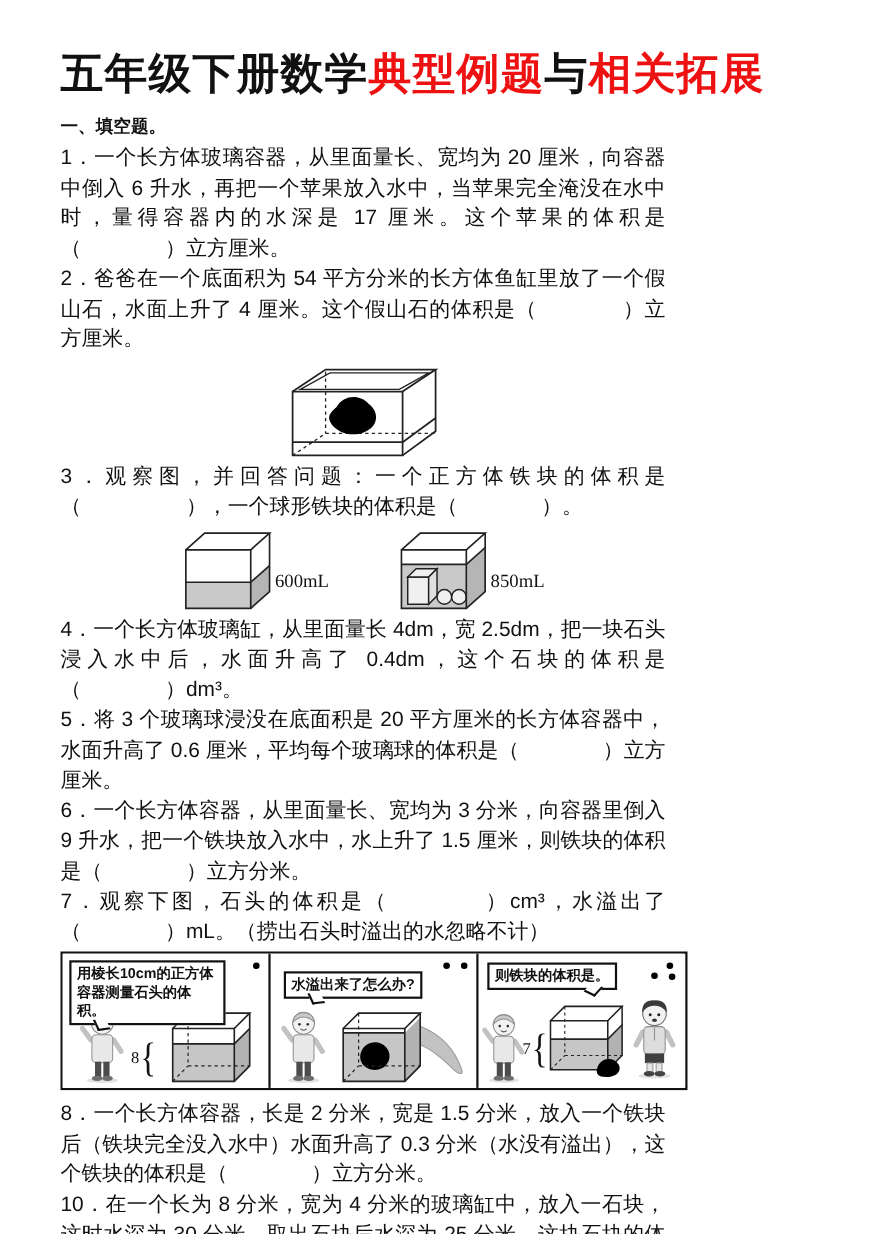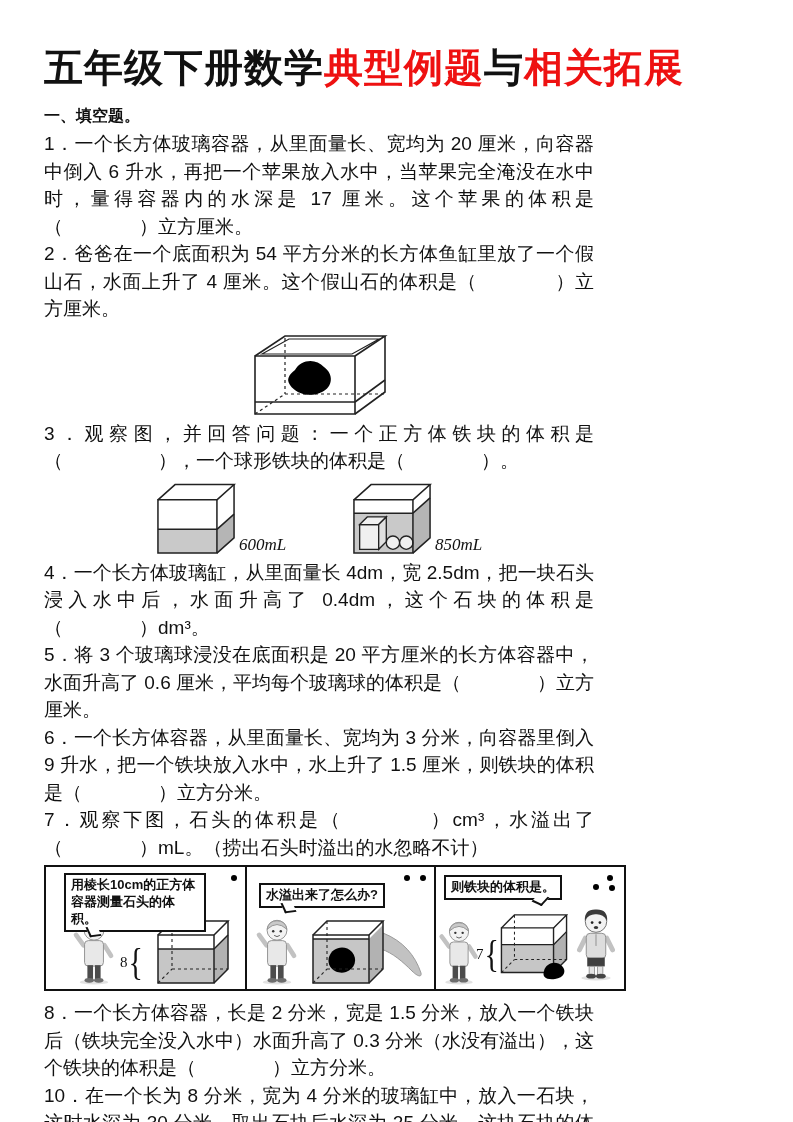--- a/index.html
+++ b/index.html
@@ -1,37 +1,37 @@
 <!DOCTYPE html>
 <html><head>
 <meta charset="utf-8">
 <style>
   html,body { margin:0; padding:0; background:#ffffff; }
   body { width:793px; height:1122px; font-family:"Liberation Sans", sans-serif; color:#111; overflow:hidden; }
-  .sheet { width:638px; height:1122px; box-sizing:border-box; padding:44px 44px 0 44px; background:#fff; }
+  .sheet { width:638px; height:1122px; box-sizing:border-box; padding:44px 44px 0 44px; background:#fff;margin-left:11px; }
 
   
   .title { margin:0; text-align:center; font-size:39px; font-weight:700; line-height:48px; letter-spacing:1px; white-space:nowrap; }
   .title .seg-red { color:#ee1111; }
   .subtitle { margin:8px 0 0 0; text-align:center; font-size:23px; font-weight:400; line-height:30px; }
   .section-heading { margin-top:10px; font-size:16px; font-weight:600; line-height:28px; }
 
   
   p.q { margin:0; font-size:19px; font-weight:400; line-height:27.5px; text-align:justify; text-justify:inter-ideograph; }
 
   
   figure.tank-fig { margin:3px 0 2px 0; display:flex; justify-content:center; }
 
   
   figure.beakers-fig { margin:2px 0 4px 0; display:flex; justify-content:center; gap:56px; }
   .beaker-item { position:relative; width:140px; height:78px; }
-  .beaker-label { position:absolute; left:88px; top:58px; font-family:"Liberation Serif", serif; font-size:17px; color:#111; white-space:nowrap;font-style:italic; }
-
-  
-  figure.comic-fig { margin:4px auto 8px auto; width:566px; display:flex; border:2px solid #111; background:#fff;padding-left:12px; }
+  .beaker-label { position:absolute; left:88px; top:42px; font-family:"Liberation Serif", serif; font-size:17px; color:#111; white-space:nowrap; }
+
+  
+  figure.comic-fig { margin:4px auto 8px auto; width:566px; display:flex; border:2px solid #111; background:#fff; }
   .panel { position:relative; width:187px; height:122px; background:#fff; }
   .panel + .panel { border-left:2px solid #111; }
 
   .bubble { position:absolute; background:#fff; border:2px solid #111; font-size:13px; font-weight:600; line-height:1.3; padding:2px 5px; z-index:3; }
   .bubble::after { content:""; position:absolute; left:22px; bottom:-7px; width:9px; height:9px; background:#fff;
     border-right:2px solid #111; border-bottom:2px solid #111; transform:rotate(65deg) skewX(-18deg); }
   .bubble.tail-right::after { left:auto; right:14px; transform:rotate(25deg) skewX(-18deg); }
 
   .dots { position:absolute; top:8px; right:8px; z-index:2; }
   .dot { width:6px; height:6px; background:#000; border-radius:50%; position:absolute; }

